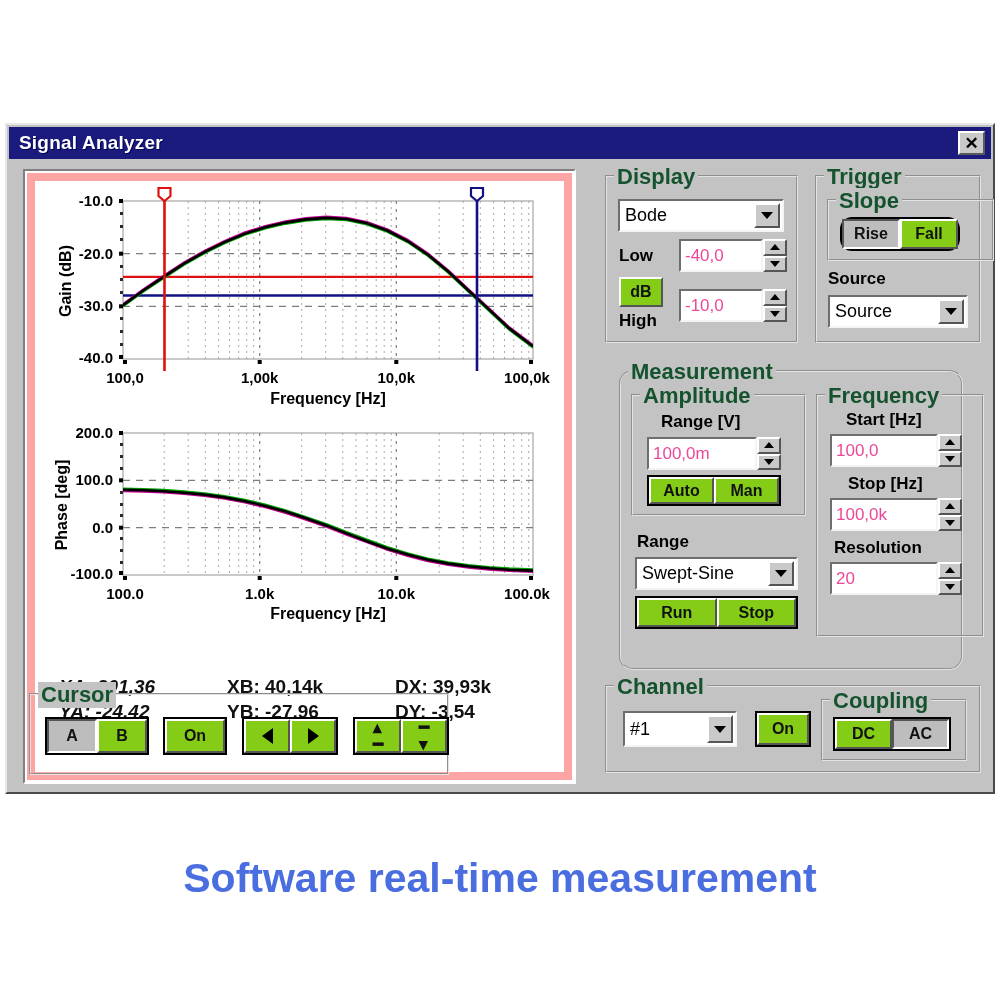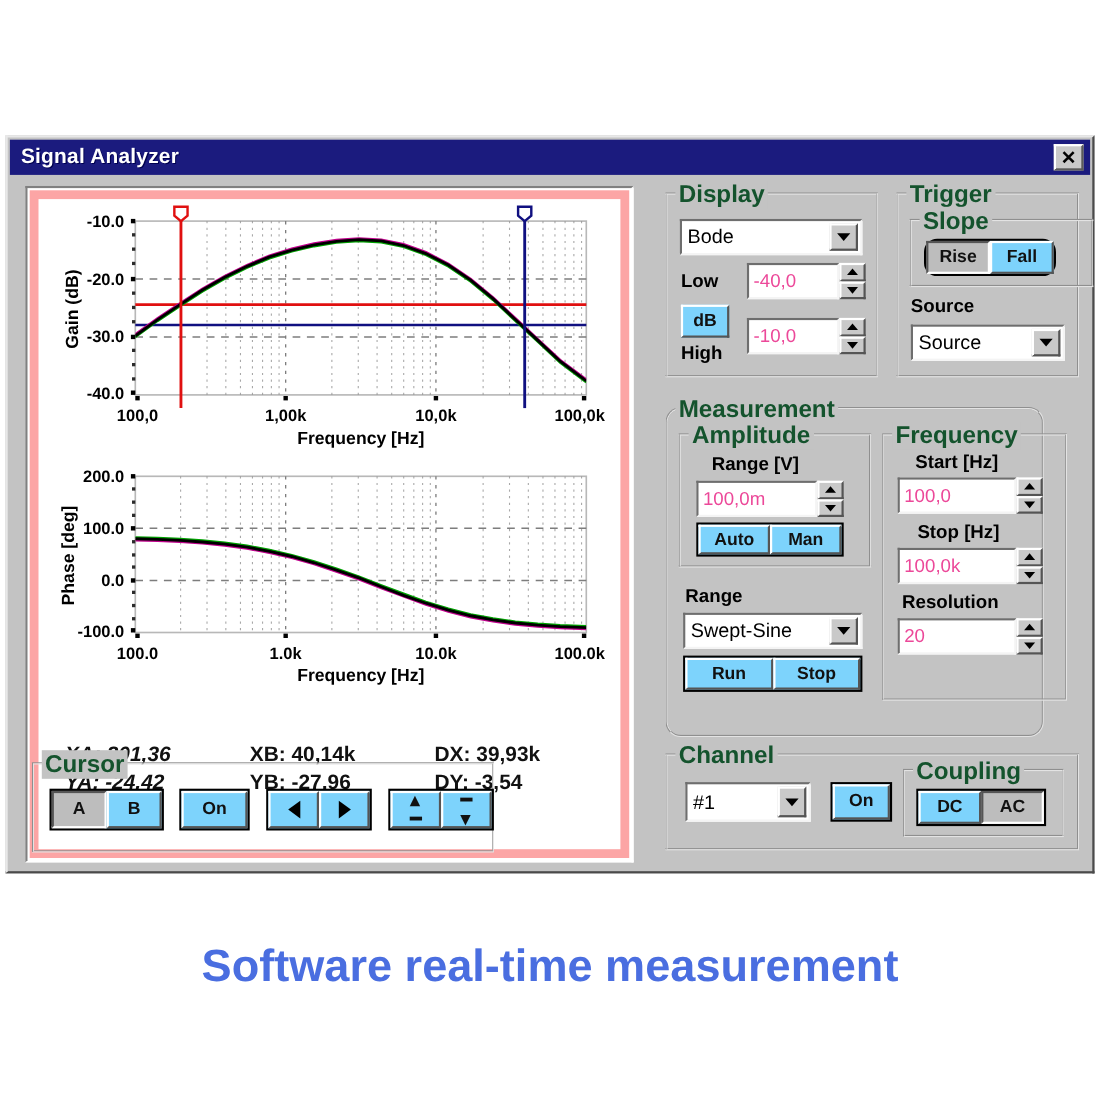--- a/index.html
+++ b/index.html
@@ -37,21 +37,21 @@
   .group{
     position:absolute;border:2px groove #e3e3e3;box-sizing:border-box;
   }
   .group>.gl{
     position:absolute;top:-13px;left:7px;background:#c3c3c3;
     padding:0 3px;font-size:22px;font-weight:bold;color:#14532d;
     font-family:"Liberation Sans",sans-serif;
   }
   .lbl{font-size:17px;font-weight:bold;color:#000;position:absolute;}
   .btn{
-    position:absolute;background:#7dd3fc;
+    position:absolute;background:#84cc16;
     border-top:2px solid #ffffff;border-left:2px solid #ffffff;
     border-right:2px solid #555;border-bottom:2px solid #555;
     box-sizing:border-box;display:flex;align-items:center;justify-content:center;
     font-size:16px;font-weight:bold;color:#111;
     font-family:"Liberation Sans",sans-serif;
   }
   .btn.down{
     background:#bdbdbd;
     border-top:2px solid #555;border-left:2px solid #555;
     border-right:2px solid #ffffff;border-bottom:2px solid #ffffff;
@@ -402,21 +402,21 @@
 
       <span class="lbl" style="left:11px;top:92px;">Source</span>
       <div class="combo" style="left:11px;top:118px;width:140px;height:33px;">
         <span>Source</span>
         <span class="arrow">
             <span class="tri-d"></span>
           </span>
       </div>
     </div>
 
-    <div class="group" style="left:598px;top:245px;width:344px;height:300px;border-radius:14px;">
+    <div class="group" style="left:612px;top:245px;width:344px;height:300px;border-radius:14px;">
       <span class="gl">Measurement</span>
 
       <div class="group" style="left:10px;top:22px;width:175px;height:122px;">
         <span class="gl">Amplitude</span>
         <span class="lbl" style="left:28px;top:16px;">Range [V]</span>
         <div class="field" style="left:14px;top:41px;width:110px;height:33px;">
           <span>100,0m</span>
         </div>
         <div class="spin" style="left:124px;top:41px;height:33px;">
           <div class="half">

